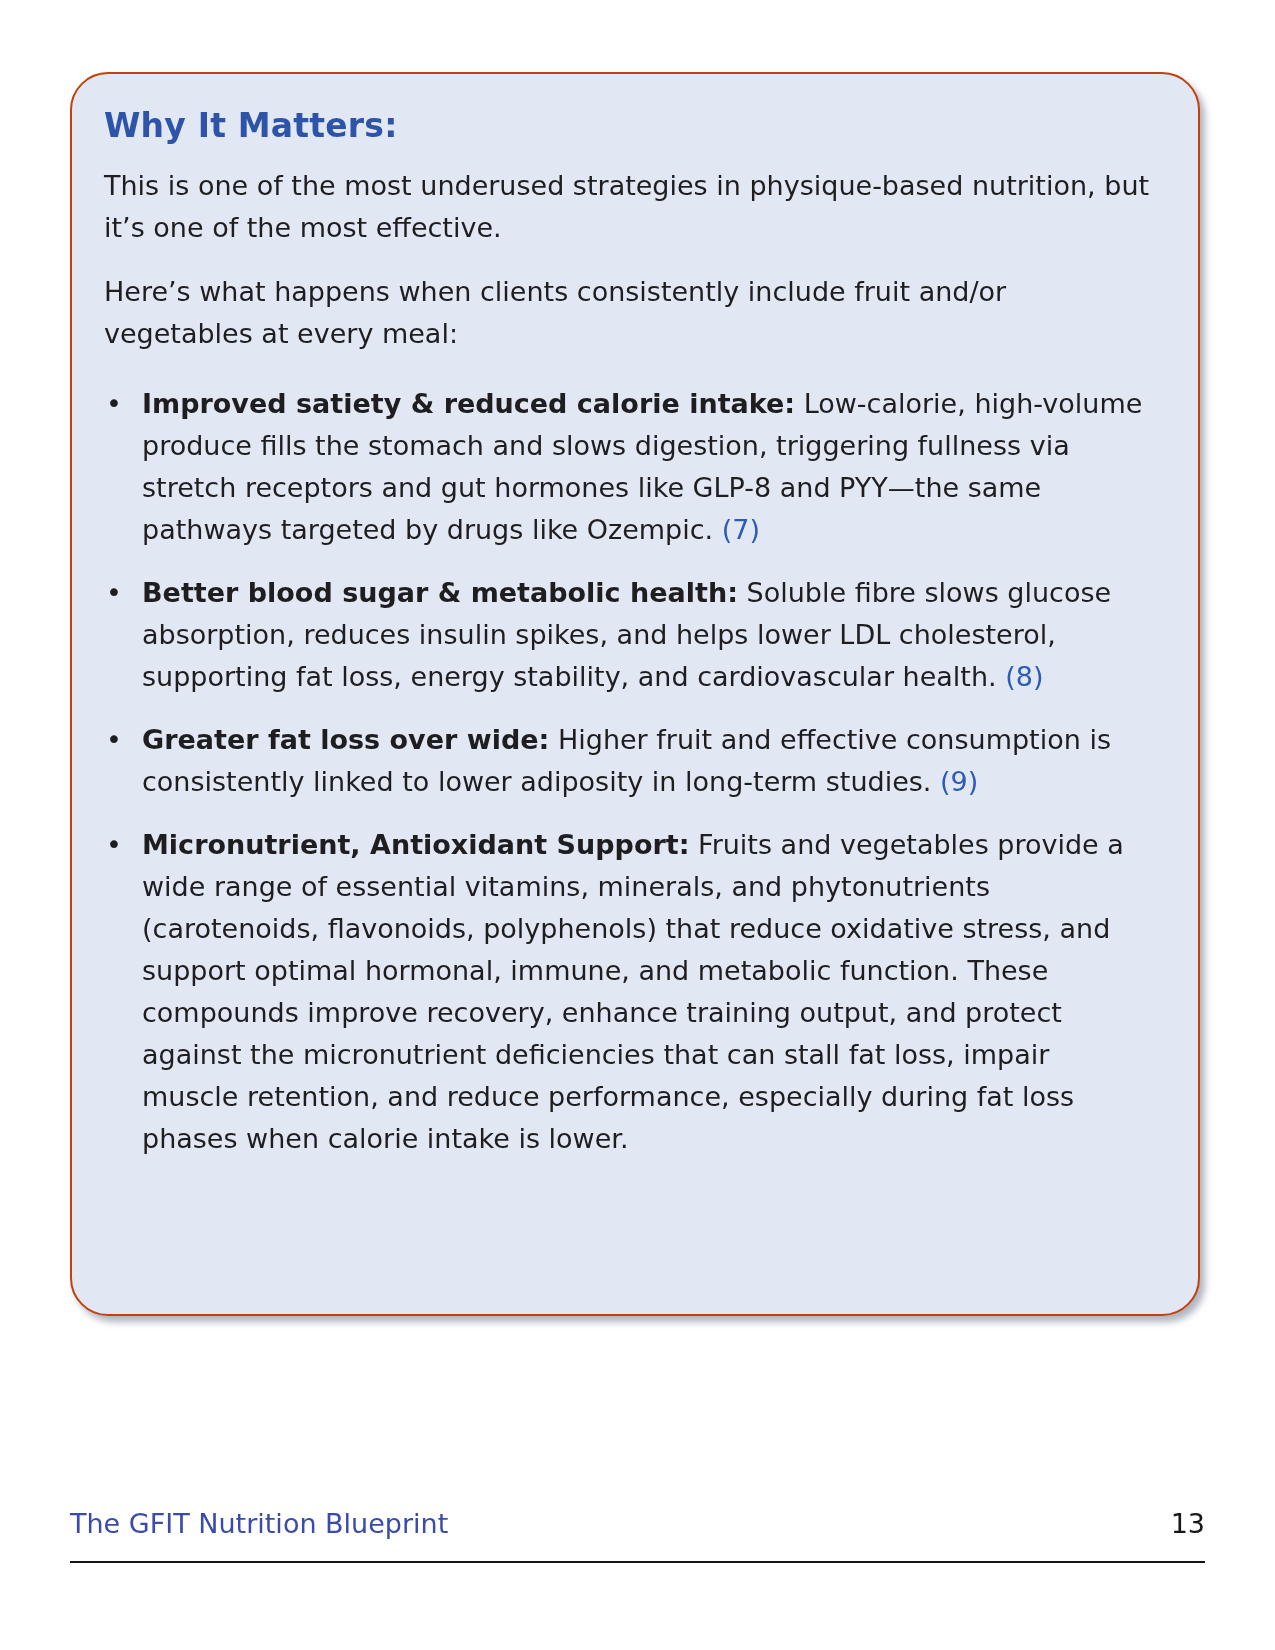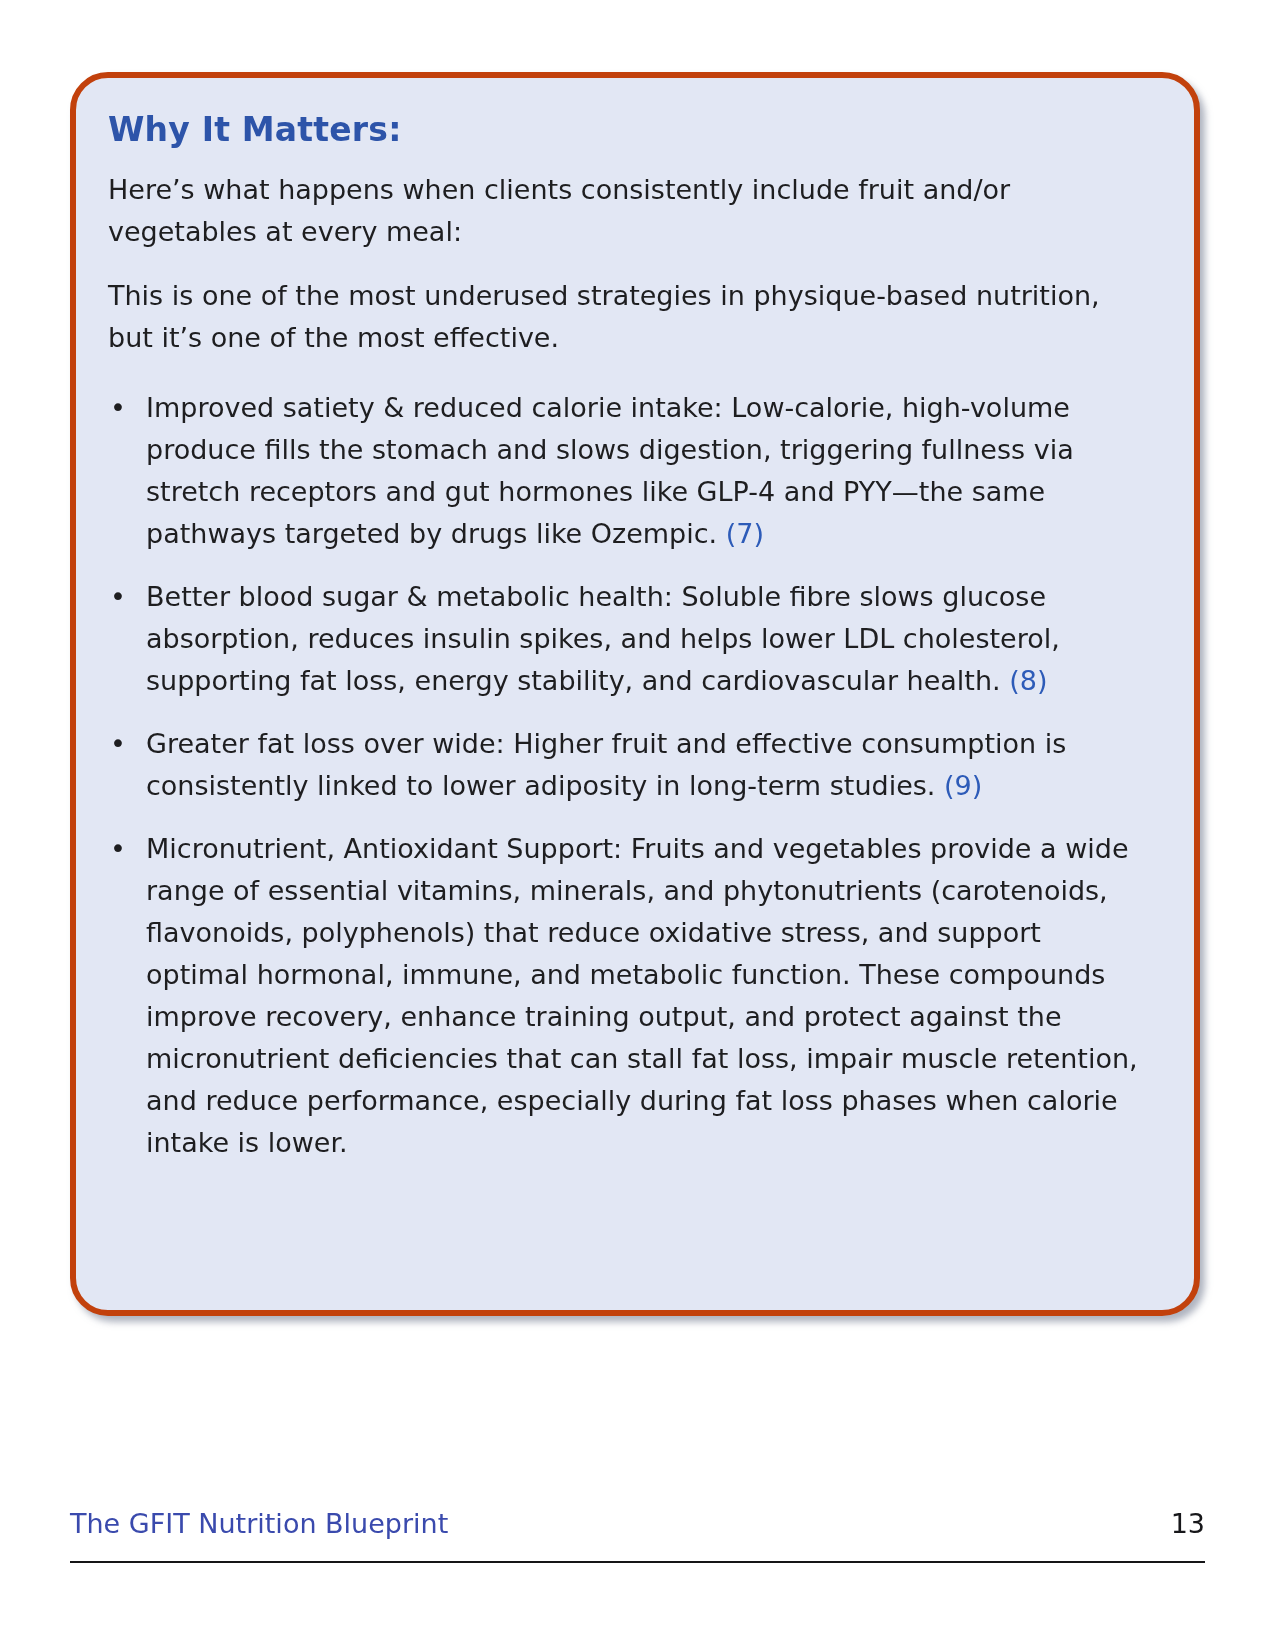--- a/index.html
+++ b/index.html
@@ -13,21 +13,21 @@
     height: 1650px;
     overflow: hidden;
   }
   .callout-card {
     position: absolute;
     left: 70px;
     top: 72px;
     width: 1130px;
     height: 1244px;
     background: #e2e7f4;
-    border: 6px solid #c2410c;
+    border: 2px solid #c2410c;
     border-radius: 38px;
     box-shadow: 5px 6px 7px rgba(110, 118, 140, 0.55);
     padding: 32px 46px 30px 32px;
     overflow: hidden;
   }
   .card-heading {
     color: #2d54a9;
     font-size: 33px;
     font-weight: bold;
     letter-spacing: 0.2px;
@@ -52,21 +52,21 @@
     margin-bottom: 21px;
   }
   ul.card-bullets li:last-child { margin-bottom: 0; }
   .bullet-dot {
     position: absolute;
     left: 2px;
     top: 0;
     font-size: 27px;
     color: #1e1e20;
   }
-  .bullet-bold { font-weight: normal; }
+  .bullet-bold { font-weight: bold; }
   .cite-ref {
     color: #2d5bb8;
     text-decoration: none;
     cursor: pointer;
   }
   .page-footer {
     position: absolute;
     left: 70px;
     right: 70px;
     top: 1508px;
@@ -91,26 +91,26 @@
     border: none;
     border-top: 2px solid #151517;
   }
 </style>
 </head>
 <body>
 
 <div class="callout-card">
   <div class="card-heading">Why It Matters:</div>
 
+  <p class="card-paragraph">This is one of the most underused strategies in physique-based nutrition, but it’s one of the most effective.</p>
   <p class="card-paragraph">Here’s what happens when clients consistently include fruit and/or vegetables at every meal:</p>
-  <p class="card-paragraph">This is one of the most underused strategies in physique-based nutrition, but it’s one of the most effective.</p>
 
   <ul class="card-bullets">
     <li>
-      <span class="bullet-dot">•</span><span class="bullet-bold">Improved satiety &amp; reduced calorie intake:</span><span> Low-calorie, high-volume produce fills the stomach and slows digestion, triggering fullness via stretch receptors and gut hormones like GLP-4 and PYY—the same pathways targeted by drugs like Ozempic. </span><a class="cite-ref">(7)</a>
+      <span class="bullet-dot">•</span><span class="bullet-bold">Improved satiety &amp; reduced calorie intake:</span><span> Low-calorie, high-volume produce fills the stomach and slows digestion, triggering fullness via stretch receptors and gut hormones like GLP-8 and PYY—the same pathways targeted by drugs like Ozempic. </span><a class="cite-ref">(7)</a>
     </li>
     <li>
       <span class="bullet-dot">•</span><span class="bullet-bold">Better blood sugar &amp; metabolic health:</span><span> Soluble fibre slows glucose absorption, reduces insulin spikes, and helps lower LDL cholesterol, supporting fat loss, energy stability, and cardiovascular health. </span><a class="cite-ref">(8)</a>
     </li>
     <li>
       <span class="bullet-dot">•</span><span class="bullet-bold">Greater fat loss over wide:</span><span> Higher fruit and effective consumption is consistently linked to lower adiposity in long-term studies. </span><a class="cite-ref">(9)</a>
     </li>
     <li>
       <span class="bullet-dot">•</span><span class="bullet-bold">Micronutrient, Antioxidant Support:</span><span> Fruits and vegetables provide a wide range of essential vitamins, minerals, and phytonutrients (carotenoids, flavonoids, polyphenols) that reduce oxidative stress, and support optimal hormonal, immune, and metabolic function. These compounds improve recovery, enhance training output, and protect against the micronutrient deficiencies that can stall fat loss, impair muscle retention, and reduce performance, especially during fat loss phases when calorie intake is lower.</span>
     </li>

